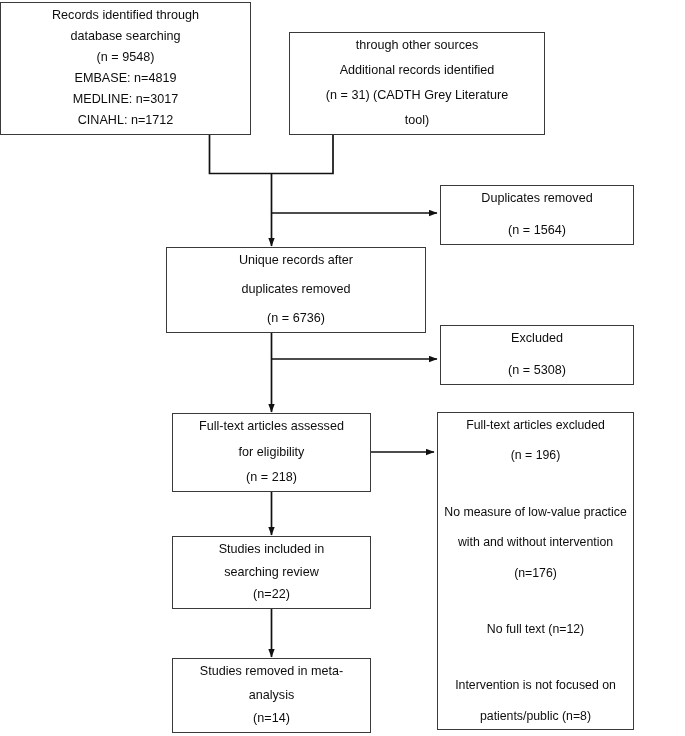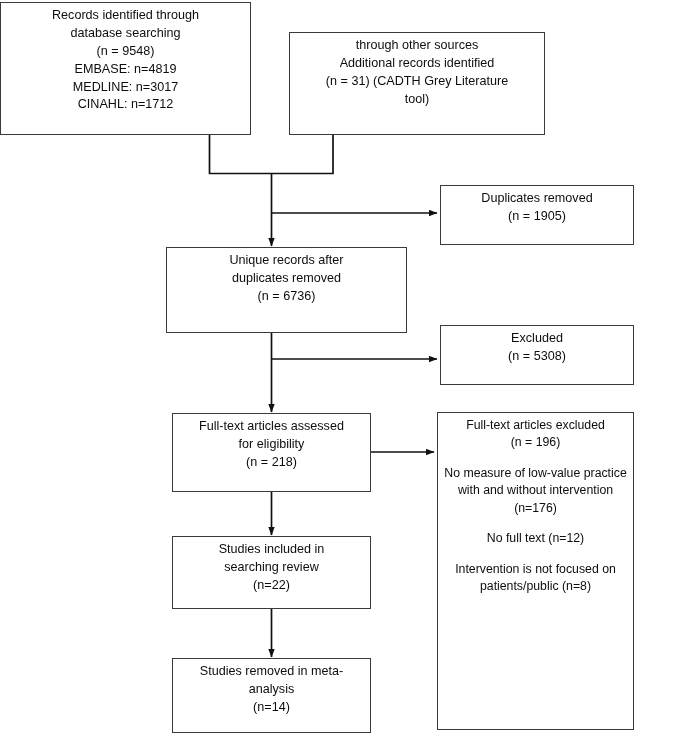--- a/index.html
+++ b/index.html
@@ -24,42 +24,42 @@
     pointer-events: none;
   }
   .node {
     position: absolute;
     box-sizing: border-box;
     border: 1.6px solid #3a3a3a;
     background: #ffffff;
     display: flex;
     flex-direction: column;
     align-items: center;
-    justify-content: flex-start;
+    justify-content: space-between;
     text-align: center;
     color: #0d0d0d;
     font-size: 12.6px;
     line-height: 1.42;
     padding: 4px 8px;
     z-index: 2;
   }
   .node .line {
     display: block;
     white-space: nowrap;
   }
   .node .gap {
     display: block;
     height: 13px;
   }
 
   
   #node-db-search      { left: 0px;   top: 2px;   width: 251px; height: 133px; }
   #node-other-sources  { left: 289px; top: 32px;  width: 256px; height: 103px; }
   #node-duplicates     { left: 440px; top: 185px; width: 194px; height: 60px; }
-  #node-unique         { left: 166px; top: 247px; width: 241px; height: 86px; }
+  #node-unique         { left: 166px; top: 247px; width: 260px; height: 86px; }
   #node-excluded       { left: 440px; top: 325px; width: 194px; height: 60px; }
   #node-fulltext       { left: 172px; top: 413px; width: 199px; height: 79px; }
   #node-fulltext-excl  { left: 437px; top: 412px; width: 197px; height: 318px; font-size: 12.3px; }
   #node-systematic     { left: 172px; top: 536px; width: 199px; height: 73px; }
   #node-meta           { left: 172px; top: 658px; width: 199px; height: 75px; }
 </style>
 </head>
 <body>
 
 <div id="flow">
@@ -99,21 +99,21 @@
 
   <div class="node" id="node-other-sources">
     <span class="line">through other sources</span>
     <span class="line">Additional records identified</span>
     <span class="line">(n = 31) (CADTH Grey Literature</span>
     <span class="line">tool)</span>
   </div>
 
   <div class="node" id="node-duplicates">
     <span class="line">Duplicates removed</span>
-    <span class="line">(n = 1905)</span>
+    <span class="line">(n = 1564)</span>
   </div>
 
   <div class="node" id="node-unique">
     <span class="line">Unique records after</span>
     <span class="line">duplicates removed</span>
     <span class="line">(n = 6736)</span>
   </div>
 
   <div class="node" id="node-excluded">
     <span class="line">Excluded</span>

